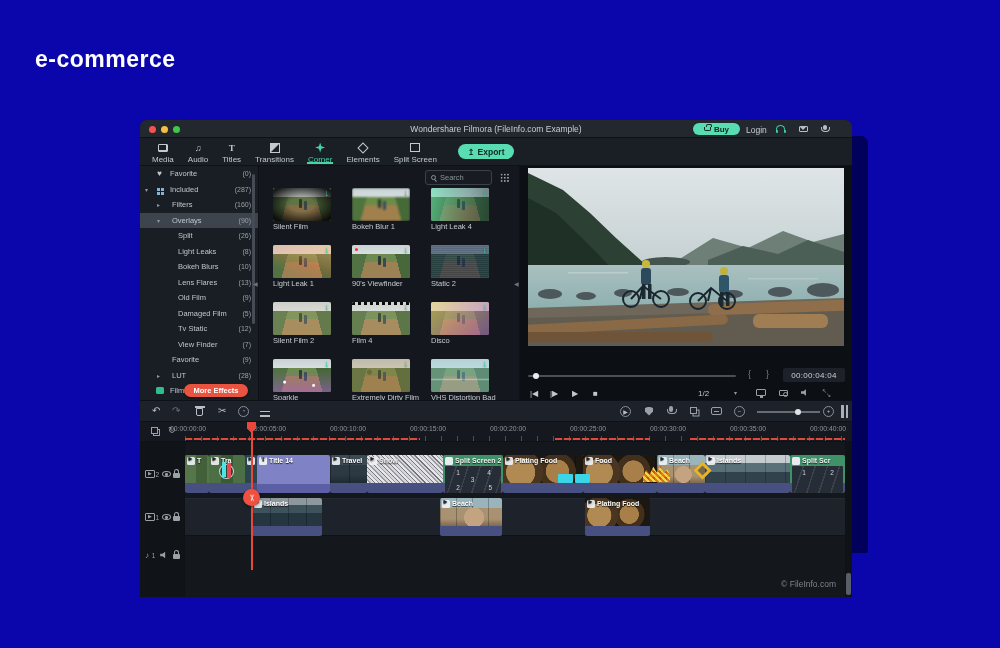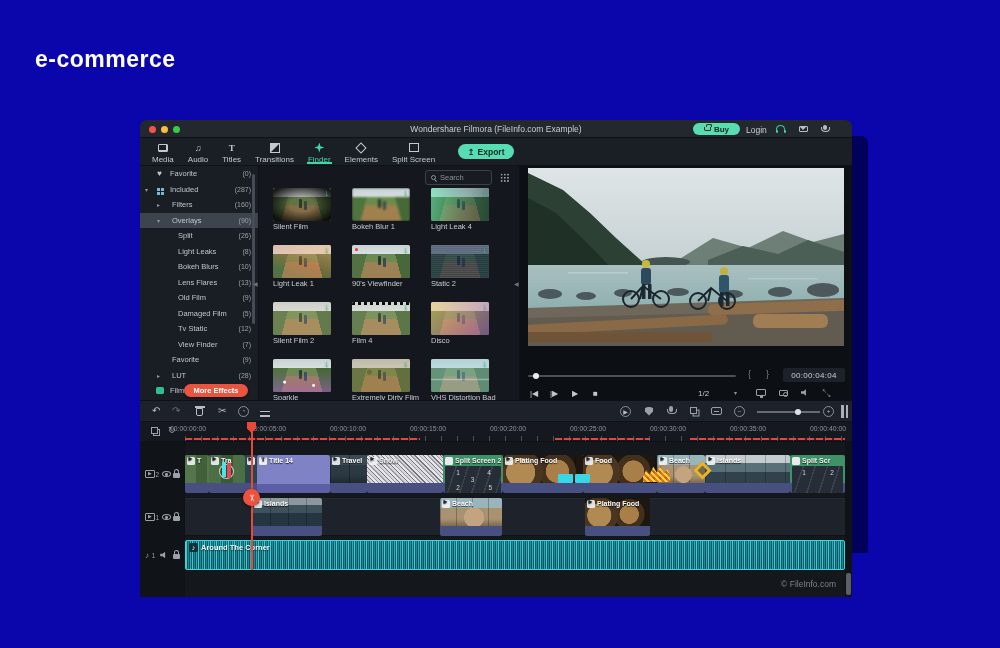--- a/index.html
+++ b/index.html
@@ -246,21 +246,21 @@
         <div class="tab">
           <span class="ticon ti-titles"></span>
           <span class="tlabel">Titles</span>
         </div>
         <div class="tab">
           <span class="ticon ti-trans"></span>
           <span class="tlabel">Transitions</span>
         </div>
         <div class="tab active">
           <span class="ticon ti-fx"></span>
-          <span class="tlabel">Finder</span>
+          <span class="tlabel">Corner</span>
         </div>
         <div class="tab">
           <span class="ticon ti-elem"></span>
           <span class="tlabel">Elements</span>
         </div>
         <div class="tab">
           <span class="ticon ti-split"></span>
           <span class="tlabel">Split Screen</span>
         </div>
       </div>
@@ -808,26 +808,20 @@
           <div class="clip c-food" style="top: 56px; left: 445px; width: 65px;">
             <div class="cthumb"></div>
             <div class="cstrip"></div>
             <div class="clabel">
               <span class="playbadge"></span>
               <span>Plating Food</span>
             </div>
           </div>
         </div>
 
-      <div class="audioclip">
-        <div class="alab">
-          <span class="abadge"></span>
-          <span>Around The Corner</span>
-        </div>
-      </div>
     </div>
 
     <div class="phline"></div>
     <div class="phpin"></div>
     <div class="phscissors"></div>
 
     <div class="vscroll">
       <div class="vthumb"></div>
     </div>
     <div class="watermark">© FileInfo.com</div>

